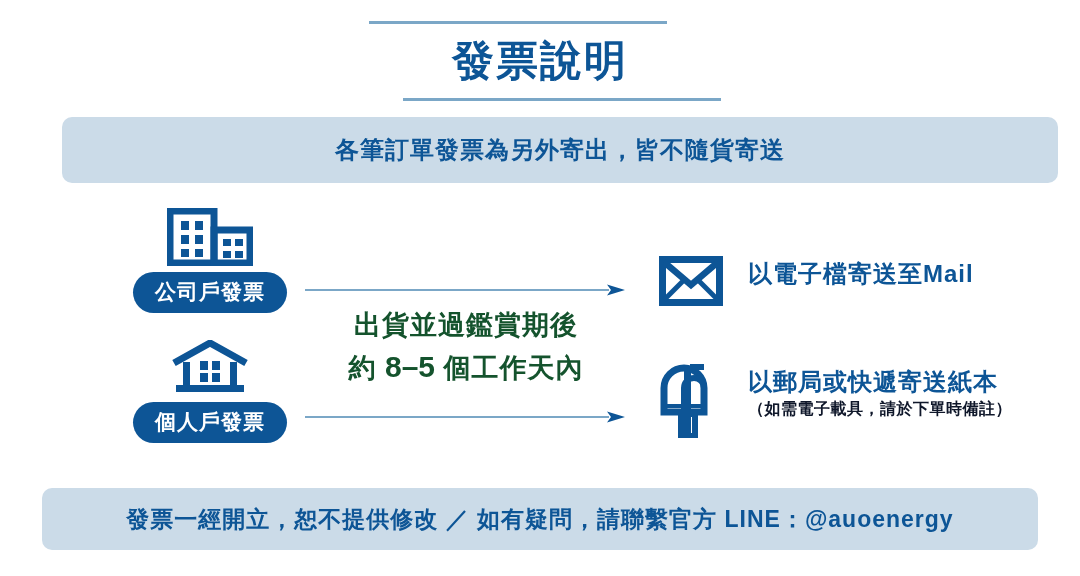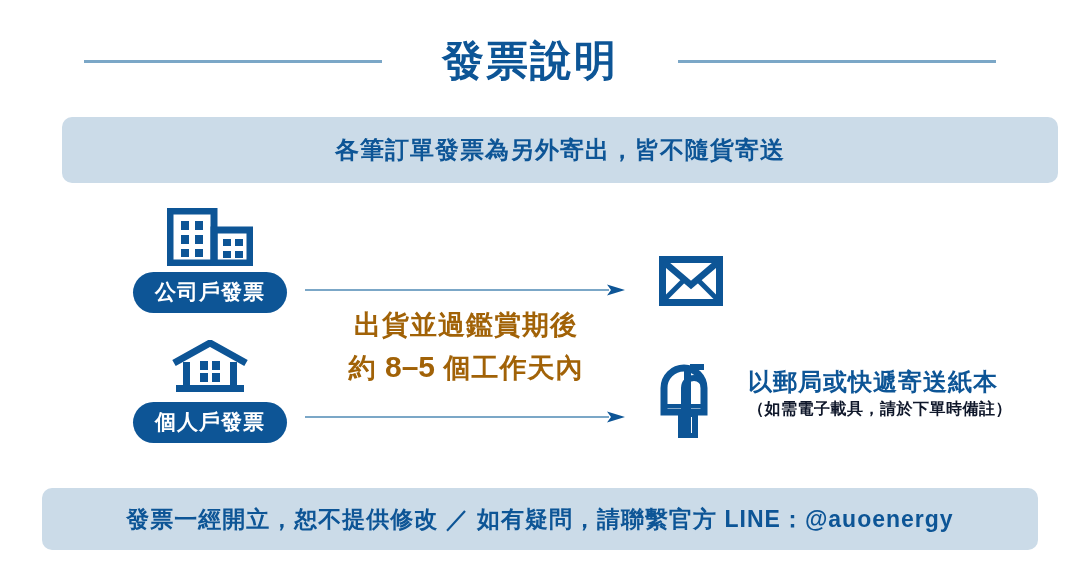--- a/index.html
+++ b/index.html
@@ -24,20 +24,21 @@
   .title-row {
     position: absolute;
     top: 26px;
     left: 0;
     width: 1080px;
     height: 70px;
     display: flex;
     align-items: center;
     justify-content: center;
     gap: 16px;
+    flex-direction: column;
   }
   .title-rule {
     height: 3px;
     background: #7ba7c7;
     flex: 0 0 auto;
   }
   .title-rule.left  { width: 298px; margin-right: 44px; }
   .title-rule.right { width: 318px; margin-left: 44px; }
 
   .page-title {
@@ -125,21 +126,21 @@
 
   .arrow svg { display: block; }
 
   
   .center-caption {
     position: absolute;
     left: 305px;
     top: 110px;
     width: 322px;
     text-align: center;
-    color: #a16207;
+    color: #14532d;
     font-weight: 700;
     line-height: 1.45;
     white-space: nowrap;
   }
   .center-caption .line1 { font-size: 27px; letter-spacing: 1px; }
   .center-caption .line2 { font-size: 27px; letter-spacing: 1px; }
   .center-caption .line2 .num { font-size: 30px; letter-spacing: 0; }
 
   
   .dest {
@@ -264,20 +265,23 @@
 
     <div class="dest dest-mail">
       <div class="dest-icon">
         <svg width="64" height="50" viewBox="0 0 64 50" aria-hidden="true">
           <rect x="3.5" y="3.5" width="57" height="43" fill="none" stroke="#0d5596" stroke-width="7"></rect>
           <path d="M5 6 L32 29 L59 6" fill="none" stroke="#0d5596" stroke-width="6.5"></path>
           <path d="M5 44 L24 25" fill="none" stroke="#0d5596" stroke-width="5"></path>
           <path d="M59 44 L40 25" fill="none" stroke="#0d5596" stroke-width="5"></path>
         </svg>
       </div>
+      <div class="dest-text">
+        <div class="dest-title">以電子檔寄送至Mail</div>
+      </div>
     </div>
 
     <div class="dest dest-post">
       <div class="dest-icon">
         <svg width="68" height="74" viewBox="0 0 68 74" aria-hidden="true">
 
           <path d="M7 48 L7 24 A20 20 0 0 1 47 24 L47 48 Z" fill="none" stroke="#0d5596" stroke-width="7"></path>
 
           <line x1="7" y1="42" x2="47" y2="42" stroke="#0d5596" stroke-width="4"></line>
 

